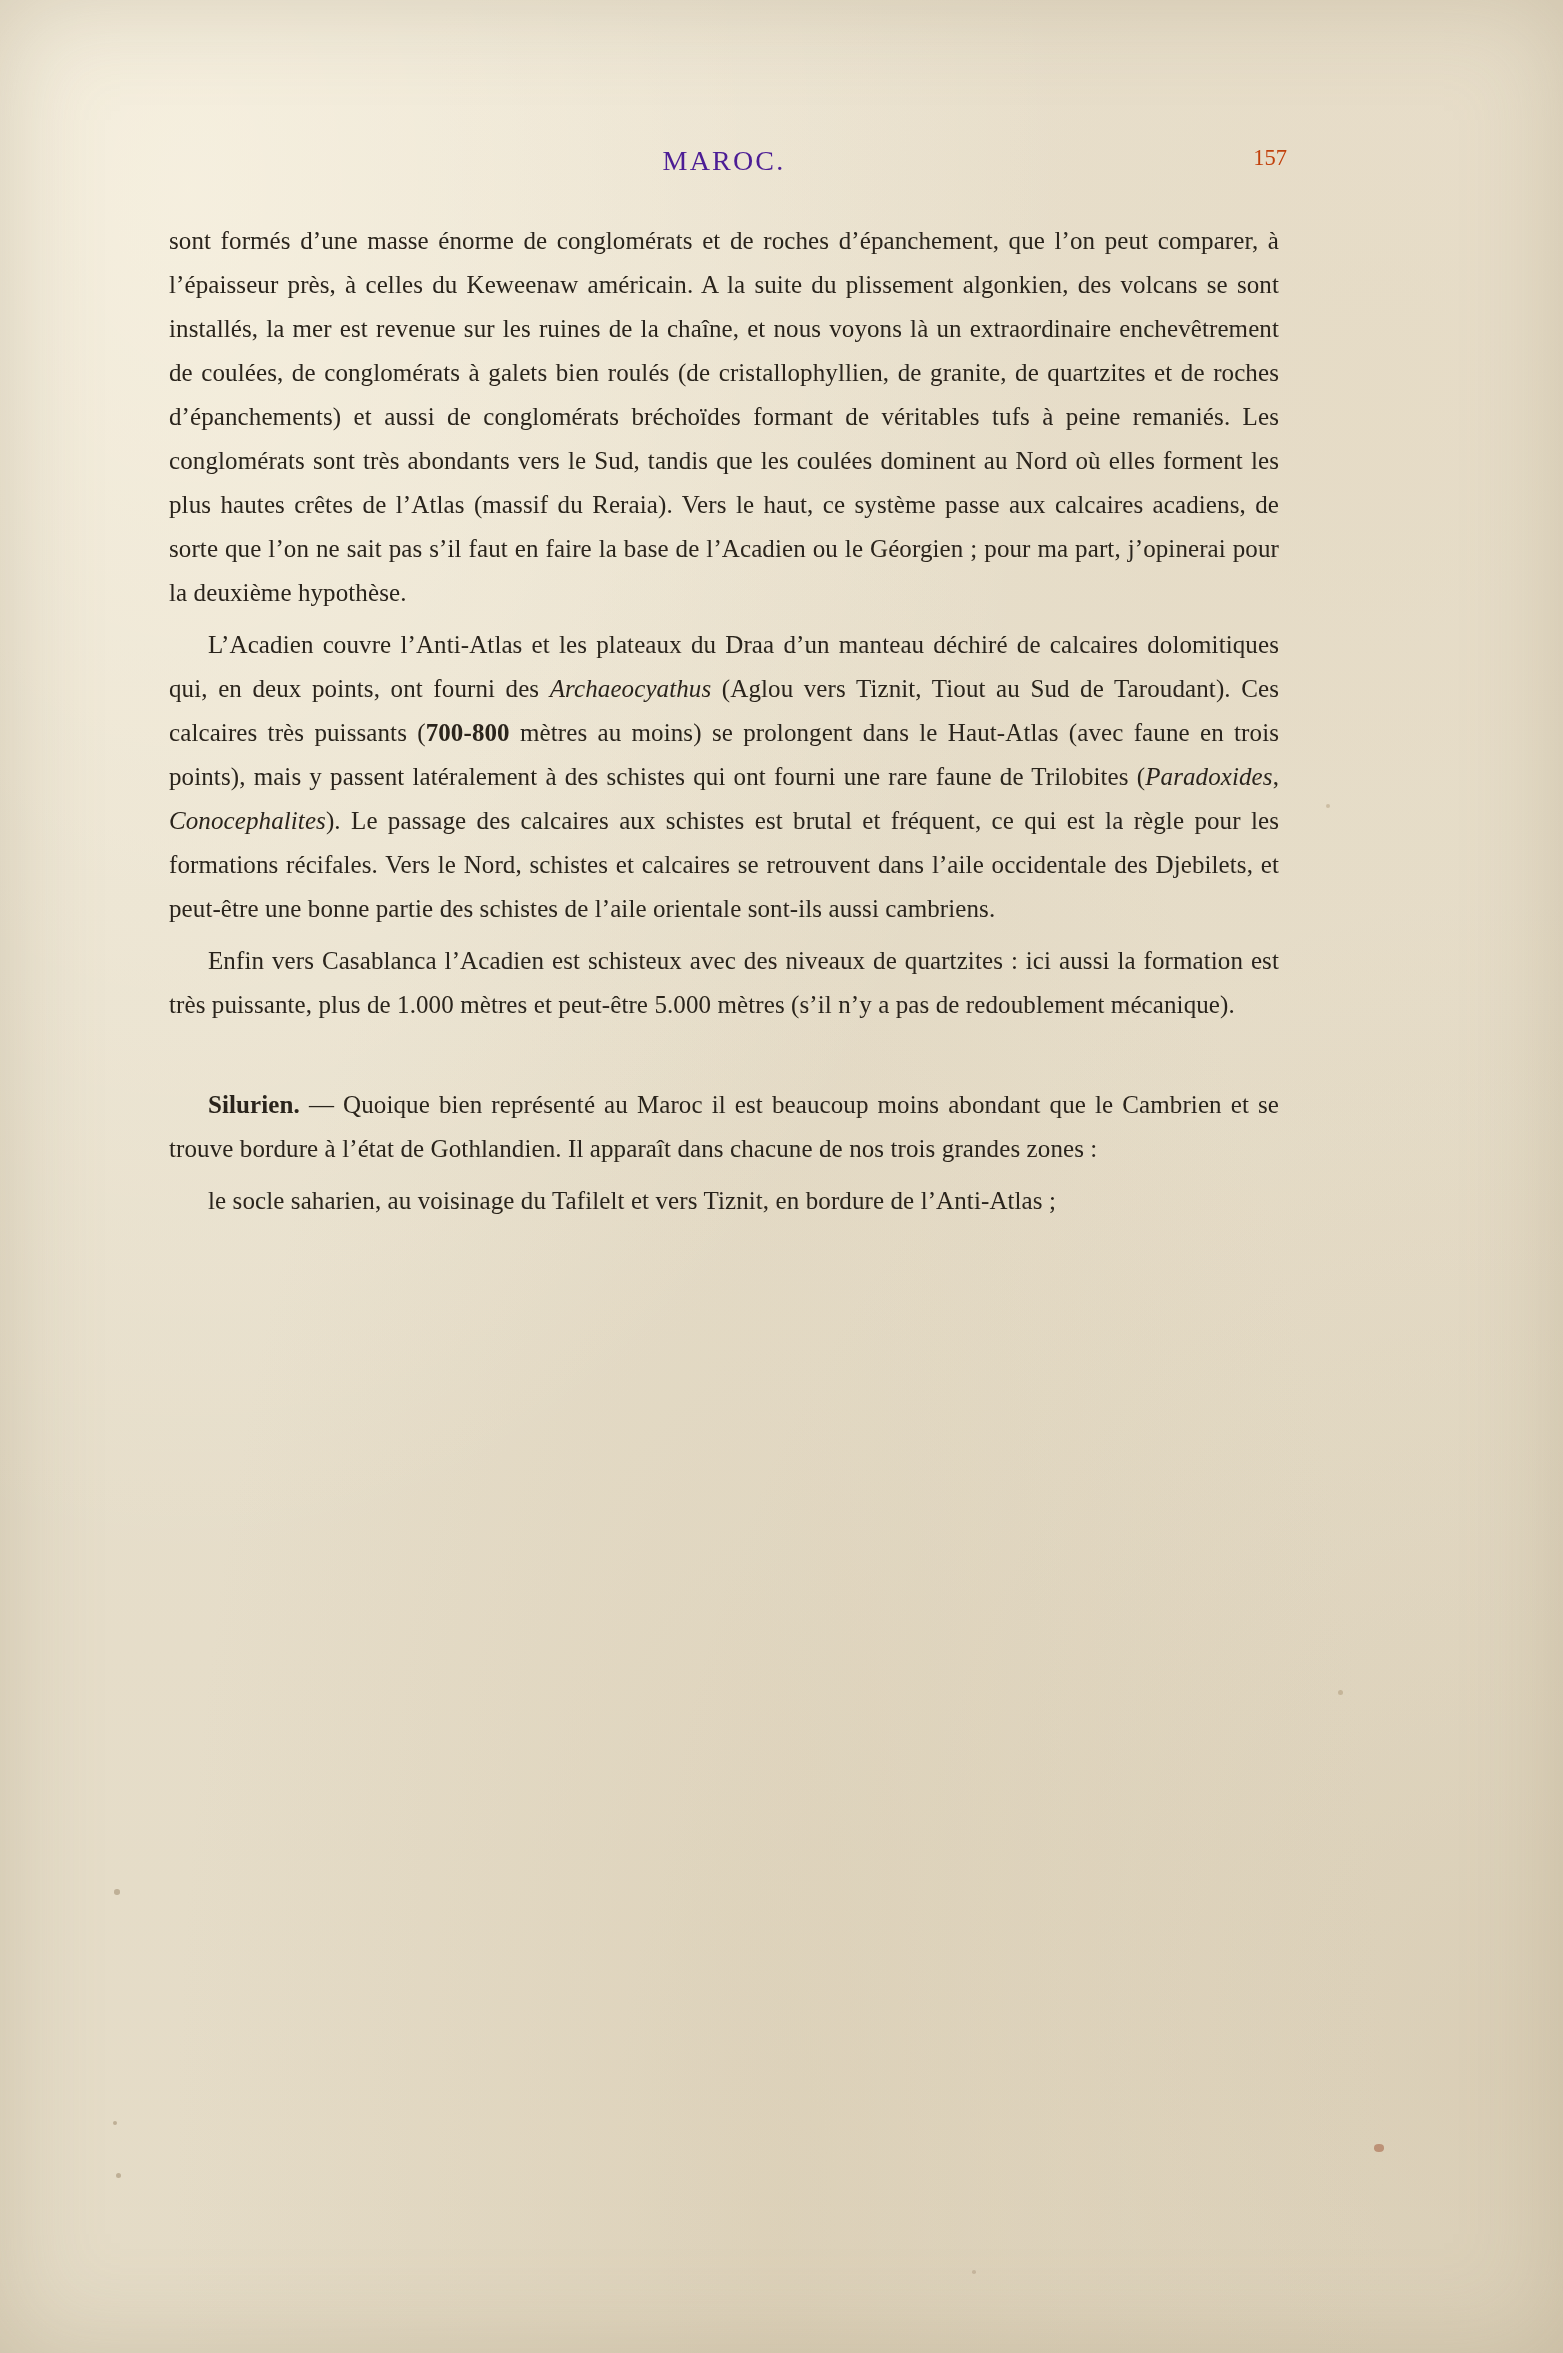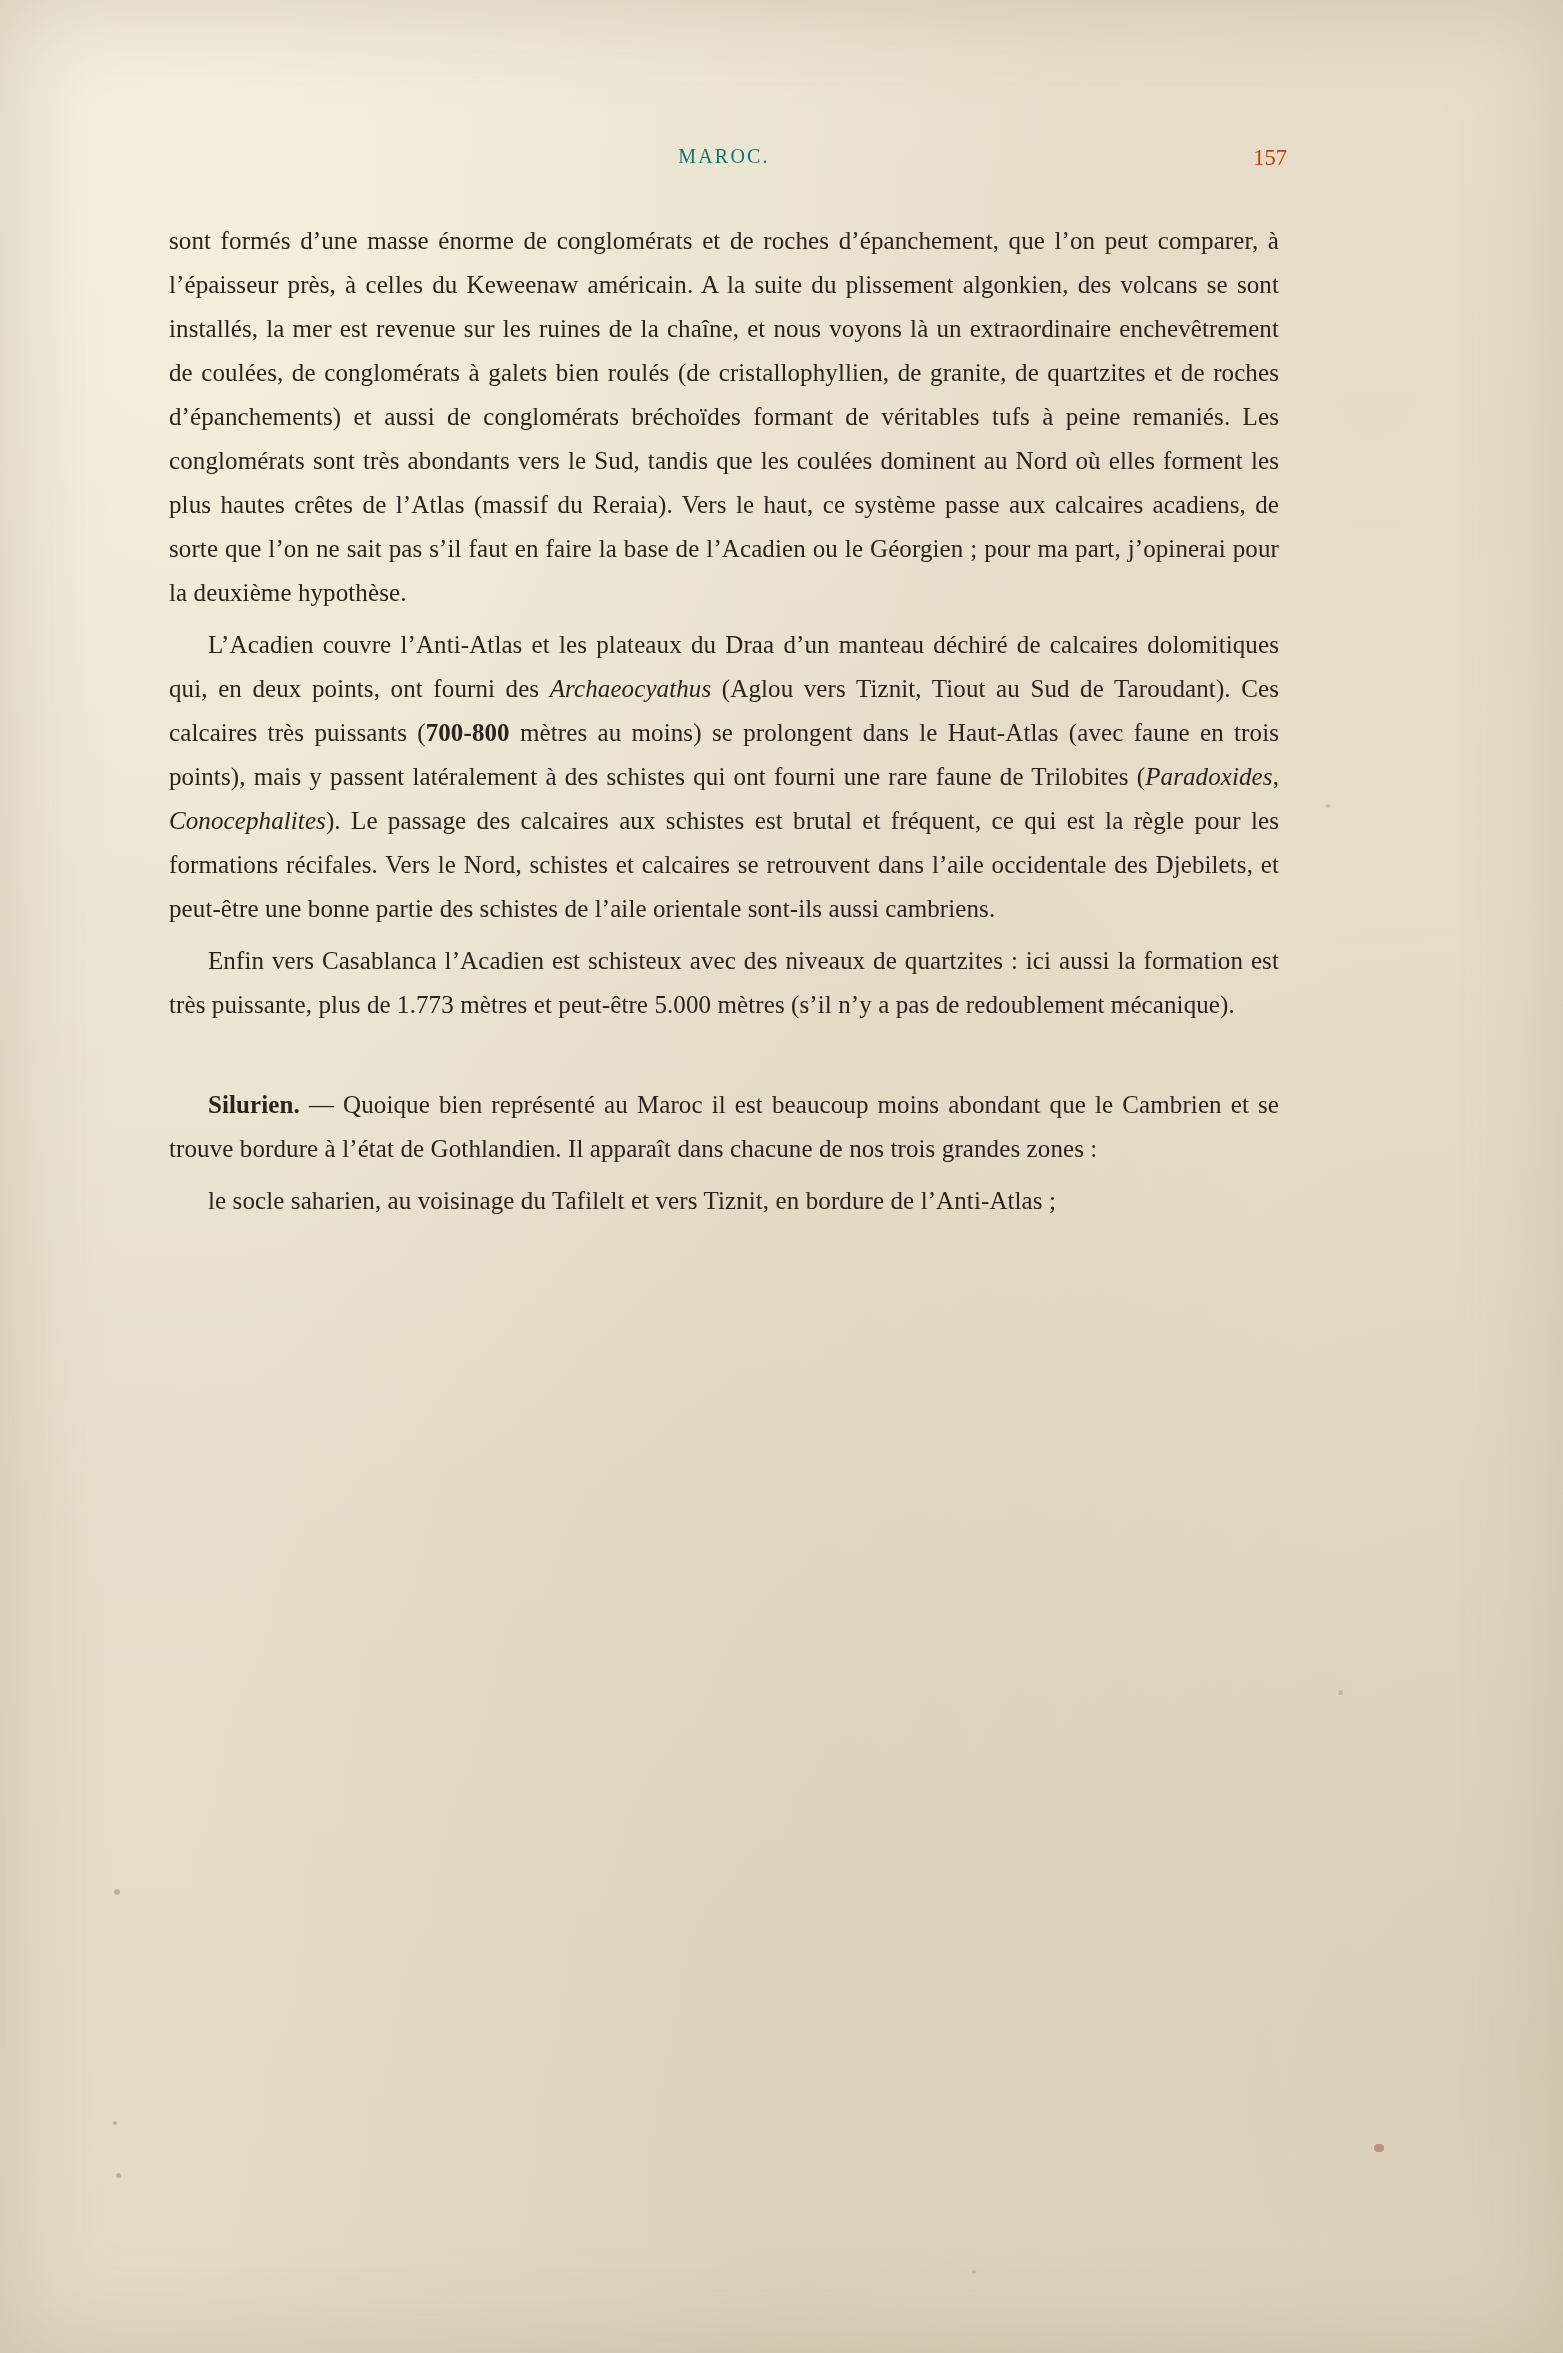--- a/index.html
+++ b/index.html
@@ -46,23 +46,23 @@
   .running-head {
     position: relative;
     height: 40px;
     margin-bottom: 34px;
   }
   .head-title {
     position: absolute;
     left: 50%;
     transform: translateX(-50%);
     top: 0;
-    font-size: 20px;
+    font-size: 28px;
     letter-spacing: 2.2px;
-    color: #0f766e;
+    color: #4c1d95;
   }
   .page-number {
     position: absolute;
     right: 0;
     top: 0;
     font-size: 22.5px;
     color: #c2410c;
   }
   p {
     margin: 8px;
@@ -114,21 +114,21 @@
 
     <div class="running-head">
       <div class="head-title">MAROC.</div>
       <div class="page-number">157</div>
     </div>
 
     <p class="first">sont formés d’une masse énorme de conglomérats et de roches d’épanchement, que l’on peut comparer, à l’épaisseur près, à celles du Keweenaw américain. A la suite du plissement algonkien, des volcans se sont installés, la mer est revenue sur les ruines de la chaîne, et nous voyons là un extraordinaire enchevêtrement de coulées, de conglomérats à galets bien roulés (de cristallophyllien, de granite, de quartzites et de roches d’épanchements) et aussi de conglomérats bréchoïdes formant de véritables tufs à peine remaniés. Les conglomérats sont très abondants vers le Sud, tandis que les coulées dominent au Nord où elles forment les plus hautes crêtes de l’Atlas (massif du Reraia). Vers le haut, ce système passe aux calcaires acadiens, de sorte que l’on ne sait pas s’il faut en faire la base de l’Acadien ou le Géorgien ; pour ma part, j’opinerai pour la deuxième hypothèse.</p>
 
     <p class="indent">L’Acadien couvre l’Anti-Atlas et les plateaux du Draa d’un manteau déchiré de calcaires dolomitiques qui, en deux points, ont fourni des <span class="it">Archaeocyathus</span> (Aglou vers Tiznit, Tiout au Sud de Taroudant). Ces calcaires très puissants (<span class="bold">700-800</span> mètres au moins) se prolongent dans le Haut-Atlas (avec faune en trois points), mais y passent latéralement à des schistes qui ont fourni une rare faune de Trilobites (<span class="it">Paradoxides</span>, <span class="it">Conocephalites</span>). Le passage des calcaires aux schistes est brutal et fréquent, ce qui est la règle pour les formations récifales. Vers le Nord, schistes et calcaires se retrouvent dans l’aile occidentale des Djebilets, et peut-être une bonne partie des schistes de l’aile orientale sont-ils aussi cambriens.</p>
 
-    <p class="indent">Enfin vers Casablanca l’Acadien est schisteux avec des niveaux de quartzites : ici aussi la formation est très puissante, plus de 1.773 mètres et peut-être 5.000 mètres (s’il n’y a pas de redoublement mécanique).</p>
+    <p class="indent">Enfin vers Casablanca l’Acadien est schisteux avec des niveaux de quartzites : ici aussi la formation est très puissante, plus de 1.000 mètres et peut-être 5.000 mètres (s’il n’y a pas de redoublement mécanique).</p>
 
 
     <div class="gap-section"></div>
 
     <p class="indent"><span class="sec-label">Silurien.</span> <span>—</span> <span>Quoique bien représenté au Maroc il est beaucoup moins abondant que le Cambrien et se trouve bordure à l’état de Gothlandien. Il apparaît dans chacune de nos trois grandes zones :</span></p>
 
 
     <p class="indent">le socle saharien, au voisinage du Tafilelt et vers Tiznit, en bordure de l’Anti-Atlas ;</p>
 
   </div>

